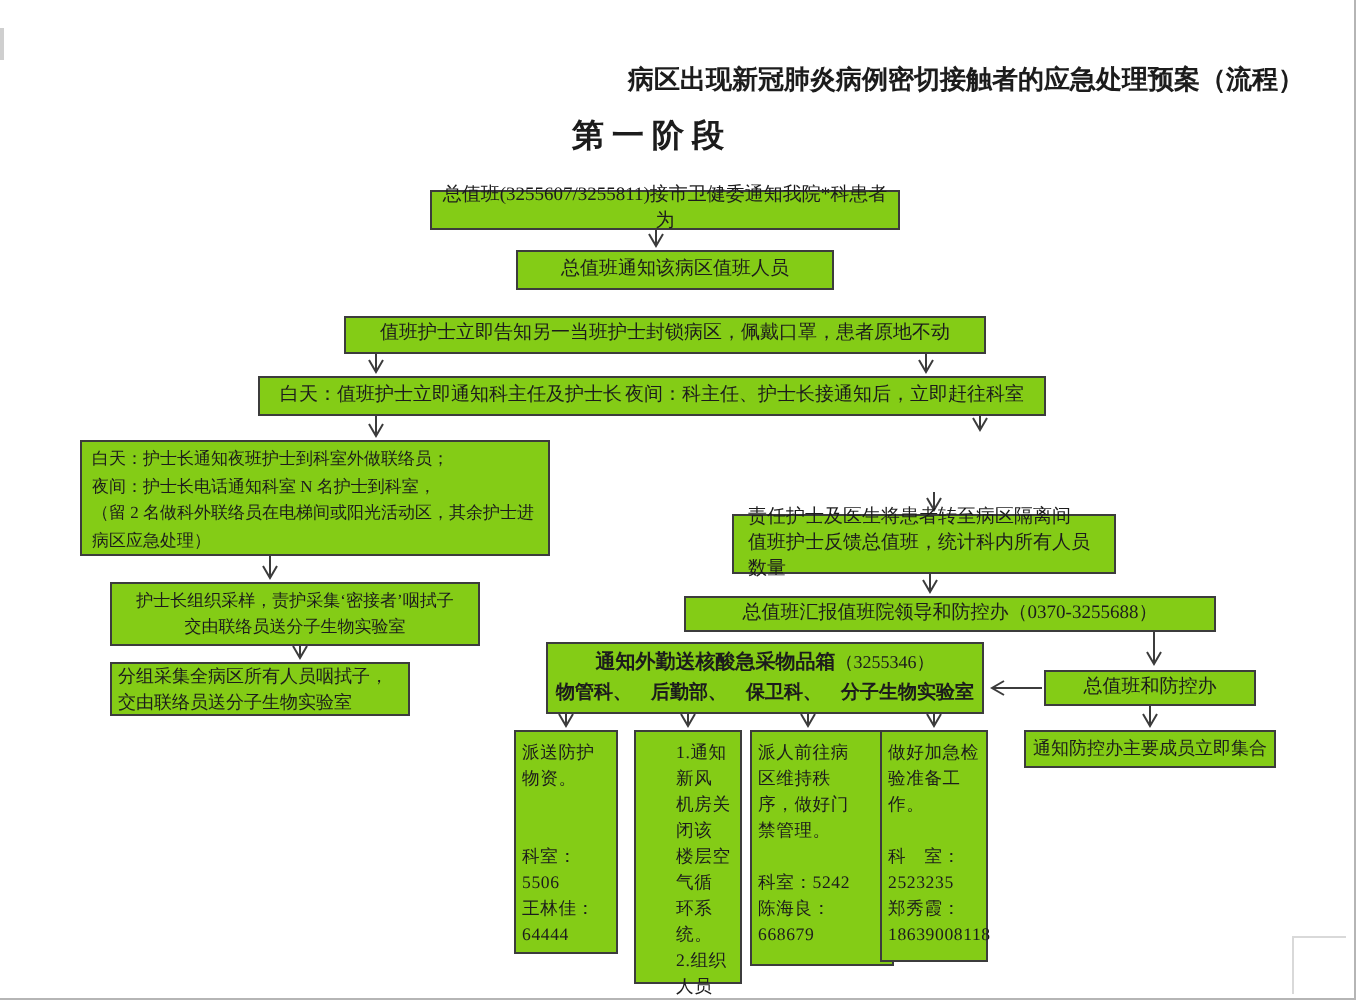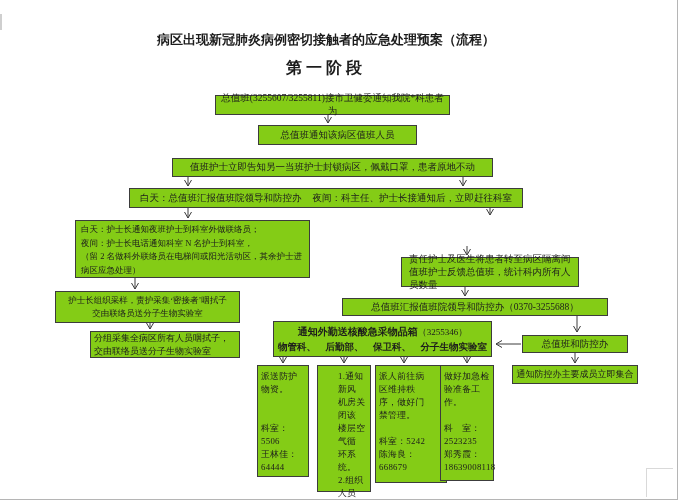--- a/index.html
+++ b/index.html
@@ -1,26 +1,26 @@
 <!DOCTYPE html>
 <html><head>
 <meta charset="utf-8">
 <style>
   html,body{margin:0;padding:0;background:#fff;}
   #page{position:relative;width:678px;height:500px;background:#ffffff;overflow:hidden;
         font-family:"Liberation Serif","DejaVu Serif",serif;color:#1c1c1c;}
-  .hdr{position:absolute;left:0;top:31px;width:652px;text-align:center;
+  .hdr{position:absolute;left:0;top:31px;width:652px;text-align:right;
        font-weight:bold;font-size:13px;}
   .sub{position:absolute;left:0;top:58px;width:652px;text-align:center;
        font-weight:bold;font-size:16px;letter-spacing:4px;}
   .box{position:absolute;box-sizing:border-box;border:1px solid #3c3c3c;background:#84cc16;
        display:flex;align-items:center;justify-content:center;text-align:center;
        font-size:9.5px;line-height:13px;padding:1px 3px;}
   .pre{white-space:pre-line;}
-  .la{justify-content:flex-start;text-align:left;margin-left:35px;}
+  .la{justify-content:flex-start;text-align:left;}
   .top{align-items:flex-start;}
   .dept{display:block;text-align:left;font-size:8.8px;line-height:13px;padding:4px 3px;
         white-space:pre-line;letter-spacing:0.3px;}
   .split{justify-content:space-between;padding:0 10px;}
   .bold{font-weight:bold;}
   #arrows{position:absolute;left:0;top:0;pointer-events:none;}
   .edge-r{position:absolute;right:0;top:0;width:1px;height:500px;background:#b5b5b5;}
   .edge-b{position:absolute;left:0;bottom:0;width:678px;height:1px;background:#b5b5b5;}
   .cropmark-h{position:absolute;left:646px;top:468px;width:27px;height:1px;background:#d9d9d9;}
   .cropmark-v{position:absolute;left:646px;top:468px;width:1px;height:29px;background:#d9d9d9;}
@@ -60,37 +60,37 @@
     </g>
   </svg>
 
   <div class="box" style="left:215px;top:95px;width:235px;height:20px;">总值班(3255607/3255811)接市卫健委通知我院*科患者为</div>
 
   <div class="box" style="left:258px;top:125px;width:159px;height:20px;">总值班通知该病区值班人员</div>
 
   <div class="box" style="left:172px;top:158px;width:321px;height:19px;">值班护士立即告知另一当班护士封锁病区，佩戴口罩，患者原地不动</div>
 
   <div class="box split" style="left:129px;top:188px;width:394px;height:20px;">
-    <span>白天：总值班汇报值班院领导和防控办</span>
+    <span>白天：值班护士立即通知科主任及护士长</span>
     <span>夜间：科主任、护士长接通知后，立即赶往科室</span>
   </div>
 
   <div class="box pre la top" style="left:40px;top:220px;width:235px;height:58px;font-size:8.5px;line-height:13.5px;padding:2px 5px;">白天：护士长通知夜班护士到科室外做联络员；
 夜间：护士长电话通知科室 N 名护士到科室，
 （留 2 名做科外联络员在电梯间或阳光活动区，其余护士进
 病区应急处理）</div>
 
   <div class="box pre" style="left:55px;top:291px;width:185px;height:32px;font-size:8.5px;">护士长组织采样，责护采集‘密接者’咽拭子
 交由联络员送分子生物实验室</div>
 
   <div class="box pre la" style="left:55px;top:331px;width:150px;height:27px;font-size:9px;">分组采集全病区所有人员咽拭子，
 交由联络员送分子生物实验室</div>
 
 
-  <div class="box pre la" style="left:366px;top:257px;width:178px;height:30px;padding-left:7px;">责任护士及医生将患者转至病区隔离间
+  <div class="box pre la" style="left:366px;top:257px;width:192px;height:30px;padding-left:7px;">责任护士及医生将患者转至病区隔离间
 值班护士反馈总值班，统计科内所有人员数量</div>
 
   <div class="box" style="left:342px;top:298px;width:266px;height:18px;">总值班汇报值班院领导和防控办（0370-3255688）</div>
 
   <div class="box" style="left:273px;top:321px;width:219px;height:36px;display:block;padding:2px 3px;line-height:15px;">
     <div>
       <span class="bold" style="font-size:10px;margin-top:27px;">通知外勤送核酸急采物品箱</span><span style="font-size:9px;">（3255346）</span>
     </div>
     <div class="bold" style="font-size:9.5px;">物管科、　后勤部、　保卫科、　分子生物实验室</div>
   </div>

